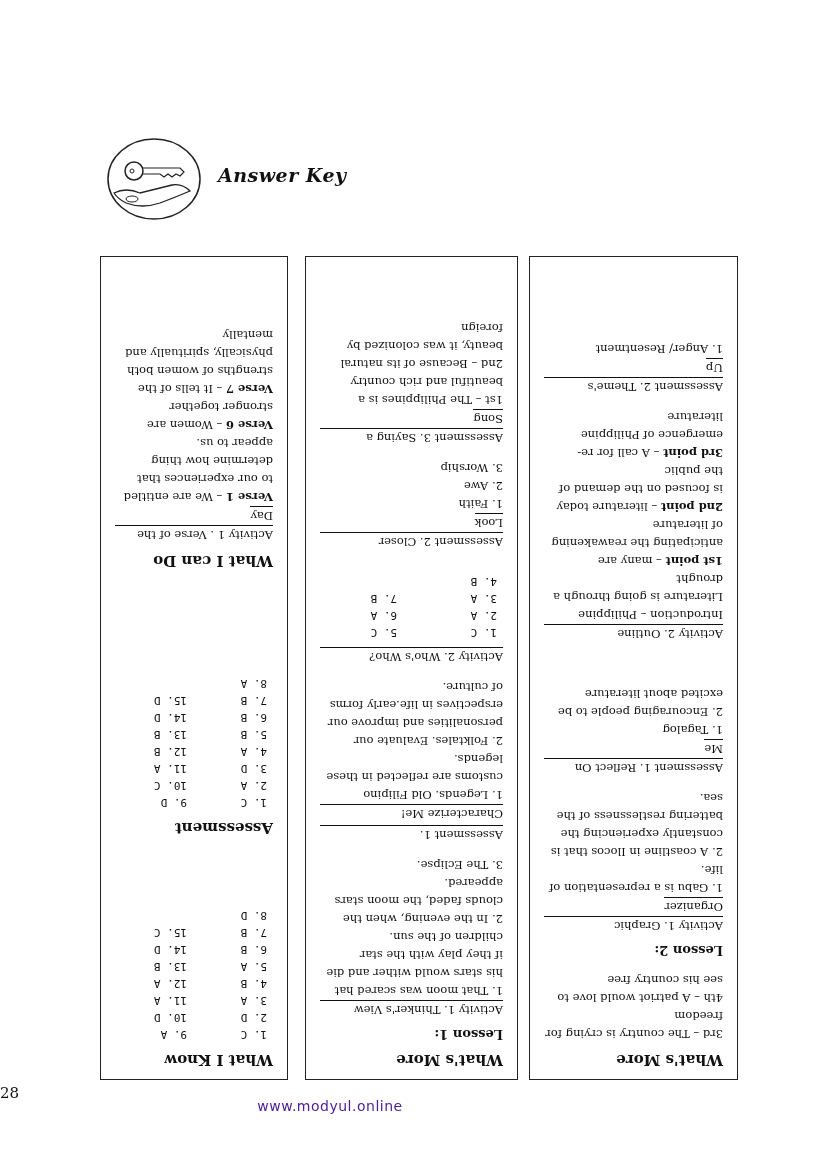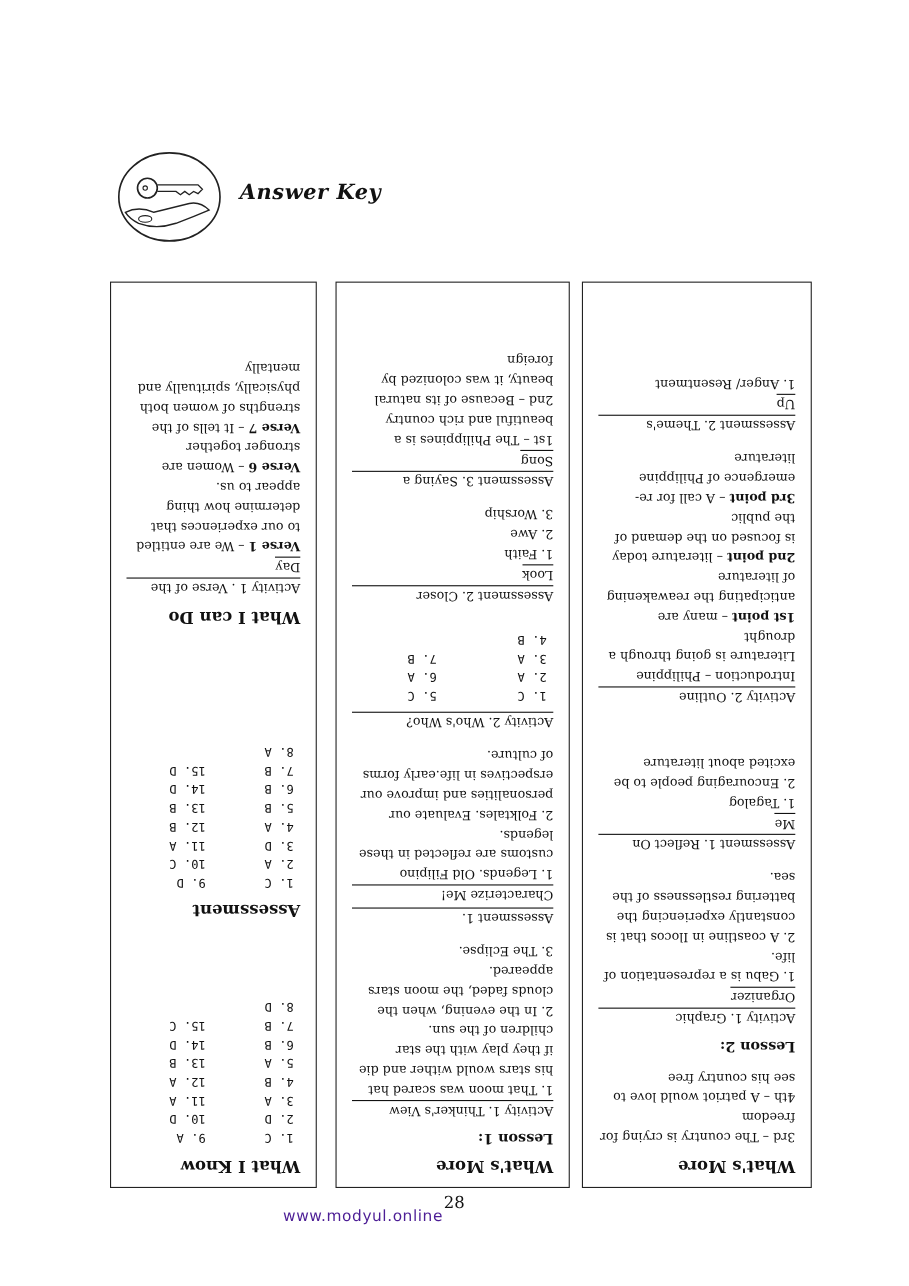--- a/index.html
+++ b/index.html
@@ -16,21 +16,21 @@
     .flip { position:absolute; inset:0; transform:rotate(180deg); padding:10px 14px;
             box-sizing:border-box; font-size:11.5px; line-height:18px; }
     h3 { margin:0 0 8px 0; font-size:15px; font-weight:bold; }
     .lesson { font-weight:bold; font-size:13px; margin:2px 0 6px 0; }
     .act { border-bottom:1px solid #111; display:block; margin-top:2px; }
     .act2 { display:inline-block; border-bottom:1px solid #111; }
     .line { display:block; }
     .answers { display:grid; grid-template-columns: 70px 60px; column-gap:10px; margin:6px 0 10px 6px;
                font-family:"DejaVu Sans Mono", monospace; font-size:11px; line-height:17px; }
     .b { font-weight:bold; }
-    .page-num { position:absolute; left:0; width:826px; top:1084px; text-align:center; font-size:15px; }
+    .page-num { position:absolute; left:0; width:826px; top:1084px; font-size:15px; }
     .footer { position:absolute; left:0; width:660px; top:1098px; text-align:center;
               font-family:"DejaVu Sans", sans-serif; font-size:14px; color:#4c1d95; letter-spacing:0.5px; }
     .spacer { height:10px; }
   </style>
 </head>
 <body>
 
 <div class="logo">
   <svg width="96" height="84" viewBox="0 0 96 84">
     <ellipse cx="48" cy="42" rx="46" ry="40" fill="none" stroke="#222" stroke-width="1.5"></ellipse>

